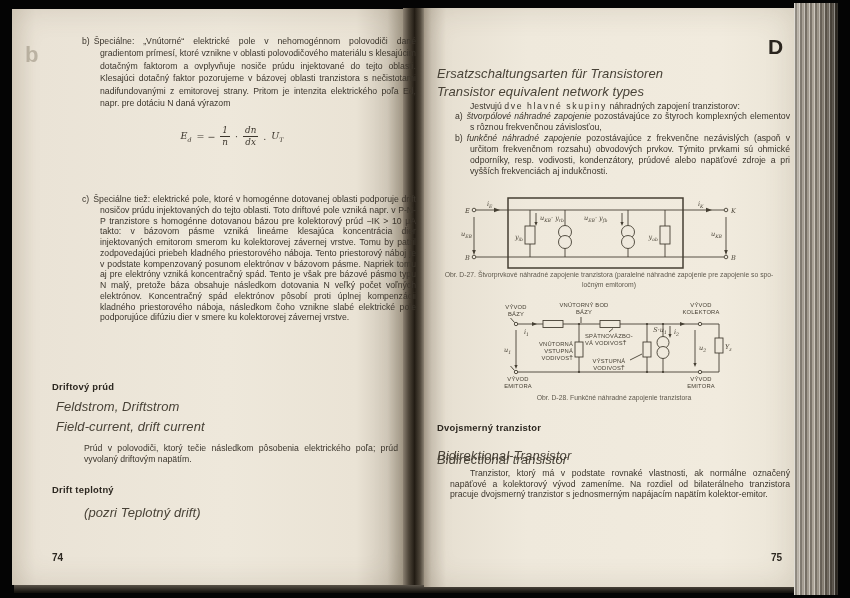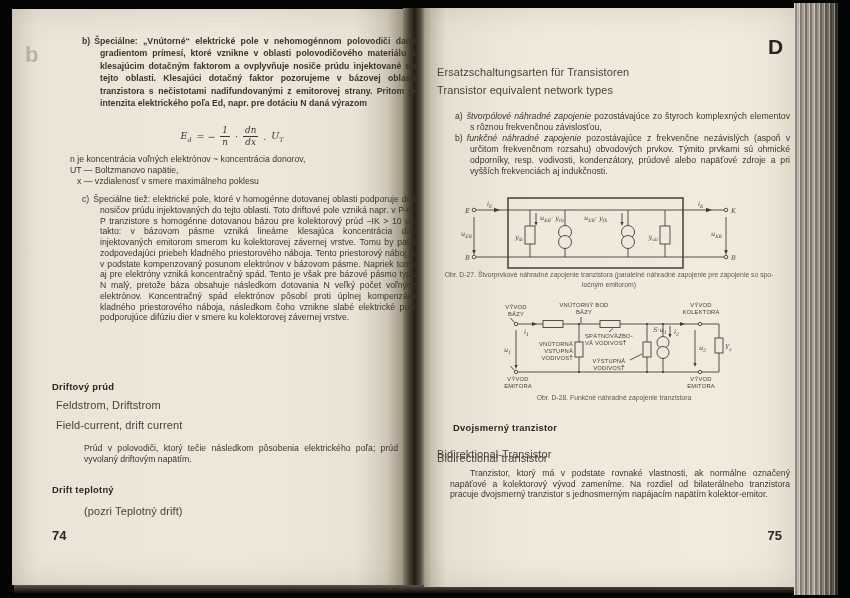--- a/index.html
+++ b/index.html
@@ -35,22 +35,22 @@
     left:14px;top:585px;width:780px;height:8px;
     background:linear-gradient(180deg,#5a5349 0%,#16130e 90%);
   }
   
   .body-text{font-size:8.7px;line-height:12.4px;color:#3b352c;text-align:justify;}
   .tight{line-height:10.75px;}
   .hang{padding-left:18px;text-indent:-18px;}
   .hang15{padding-left:15px;text-indent:-15px;}
   .im{padding-right:4px;}
   .entry-title{font-weight:bold;font-size:9.4px;color:#2c2720;letter-spacing:.25px;}
-  .lang{font-size:11px;color:#484237;letter-spacing:.1px;}
-  .pagenum{font-weight:bold;font-size:13px;color:#2c2720;}
+  .lang{font-style:italic;font-size:13px;color:#484237;letter-spacing:.1px;}
+  .pagenum{font-weight:bold;font-size:10px;color:#2c2720;margin-top:24px;}
   .caption{font-size:6.8px;line-height:10px;color:#5f594d;text-align:center;}
   .section-letter{font-weight:bold;font-size:21px;color:#2a251e;}
   .ghost{
     font-weight:bold;font-size:22px;color:rgba(150,140,122,.55);
     transform:scaleX(-1);filter:blur(.6px);
   }
   .sp{letter-spacing:1.6px;}
   .lead-it{font-style:italic;}
   
   .formula{
@@ -69,45 +69,40 @@
 <body>
 
 <div class="abs spine"></div>
 <div class="abs page-edges"></div>
 <div class="abs book-bottom"></div>
 
 <div class="abs page page-left">
 
   <div class="abs ghost" style="left:13px;top:33px;">d</div>
 
-  <div class="abs body-text hang" style="left:70px;top:26px;width:316px;font-weight:bold;">
+  <div class="abs body-text hang" style="left:70px;top:26px;width:316px;">
     <span class="im">b)</span><span>Špeciálne: „Vnútorné“ elektrické pole v nehomogénnom polovodiči dané gradientom prímesí, ktoré vznikne v oblasti polovodičového materiálu s klesajúcim dotačným faktorom a ovplyvňuje nosiče prúdu injektované do tejto oblasti. Klesajúci dotačný faktor pozorujeme v bázovej oblasti tranzistora s nečistotami nadifundovanými z emitorovej strany. Pritom je intenzita elektrického poľa Ed, napr. pre dotáciu N daná výrazom</span>
   </div>
 
   <div class="abs formula" style="left:70px;top:117px;width:300px;">
     <span><span>E</span><sub>d</sub></span>
     <span>= −</span>
     <span class="frac">
         <span class="num">1</span>
         <span>n</span>
       </span>
     <span>·</span>
     <span class="frac">
         <span class="num">dn</span>
         <span>dx</span>
       </span>
     <span>.</span>
     <span><span>U</span><sub>T</sub></span>
   </div>
 
-  <div class="abs body-text" style="left:58px;top:145px;width:328px;line-height:10.8px;text-align:left;">
-    <div>n je koncentrácia voľných elektrónov ~ koncentrácia donorov,</div>
-    <div style="padding-left:0px;">UT — Boltzmanovo napätie,</div>
-    <div style="padding-left:7px;">x — vzdialenosť v smere maximálneho poklesu</div>
-  </div>
 
   <div class="abs body-text tight hang" style="left:70px;top:185px;width:316px;">
     <span class="im">c)</span><span>Špeciálne tiež: elektrické pole, ktoré v homogénne dotovanej oblasti podporuje drift nosičov prúdu injektovaných do tejto oblasti. Toto driftové pole vzniká napr. v P-N-P tranzistore s homogénne dotovanou bázou pre kolektorový prúd −IK &gt; 10 μA takto: v bázovom pásme vzniká lineárne klesajúca koncentrácia dier injektovaných emitorom smerom ku kolektorovej závernej vrstve. Tomu by patril zodpovedajúci priebeh kladného priestorového náboja. Tento priestorový náboj je v podstate kompenzovaný posunom elektrónov v bázovom pásme. Napriek tomu aj pre elektróny vzniká koncentračný spád. Tento je však pre bázové pásmo typu N malý, pretože báza obsahuje následkom dotovania N veľký počet voľných elektrónov. Koncentračný spád elektrónov pôsobí proti úplnej kompenzácii kladného priestorového náboja, následkom čoho vznikne slabé elektrické pole podporujúce difúziu dier v smere ku kolektorovej závernej vrstve.</span>
   </div>
 
   <div class="abs entry-title" style="left:40px;top:372px;">Driftový prúd</div>
   <div class="abs lang" style="left:44px;top:390px;">Feldstrom, Driftstrom</div>
   <div class="abs lang" style="left:44px;top:410px;">Field-current, drift current</div>
   <div class="abs body-text" style="left:72px;top:434px;width:314px;line-height:11px;">Prúd v polovodiči, ktorý tečie následkom pôsobenia elektrického poľa; prúd vyvolaný driftovým napätím.</div>
 
@@ -117,20 +112,25 @@
   <div class="abs pagenum" style="left:40px;top:519px;">74</div>
 </div>
 
 <div class="abs page page-right">
 
   <div class="abs section-letter" style="left:344px;top:27px;">D</div>
 
   <div class="abs lang" style="left:13px;top:58px;">Ersatzschaltungsarten für Transistoren</div>
   <div class="abs lang" style="left:13px;top:76px;text-align:right;">Transistor equivalent network types</div>
 
+  <div class="abs body-text" style="left:46px;top:92px;width:310px;text-align:left;">
+    <span>Jestvujú</span>
+    <span class="sp">dve hlavné skupiny</span>
+    <span>náhradných zapojení tranzistorov:</span>
+  </div>
 
   <div class="abs body-text" style="left:31px;top:103px;width:335px;line-height:11px;">
     <div class="hang15">
       <span class="im">a)</span><span class="lead-it">štvorpólové náhradné zapojenie</span> <span>pozostávajúce zo štyroch komplexných elementov s rôznou frekvenčnou závislosťou,</span>
     </div>
     <div class="hang15">
       <span class="im">b)</span><span class="lead-it">funkčné náhradné zapojenie</span> <span>pozostávajúce z frekvenčne nezávislých (aspoň v určitom frekvenčnom rozsahu) obvodových prvkov. Týmito prvkami sú ohmické odporníky, resp. vodivosti, kondenzátory, prúdové alebo napäťové zdroje a pri vyšších frekvenciách aj indukčnosti.</span>
     </div>
   </div>
 
@@ -261,19 +261,19 @@
     <text class="sym" x="28" y="37"><tspan>i</tspan><tspan class="ss" dy="1.5">1</tspan></text>
     <text class="sym" x="178" y="37"><tspan>i</tspan><tspan class="ss" dy="1.5">2</tspan></text>
     <text class="sym" x="8" y="55"><tspan>u</tspan><tspan class="ss" dy="1.5">1</tspan></text>
     <text class="sym" x="203" y="53"><tspan>u</tspan><tspan class="ss" dy="1.5">2</tspan></text>
     <text class="sym" x="171" y="35" text-anchor="end"><tspan>S·u</tspan><tspan class="ss" dy="1.5">1</tspan></text>
     <text class="sym" x="229" y="52"><tspan>Y</tspan><tspan class="ss" dy="1.5">z</tspan></text>
   </svg>
 
   <div class="abs caption" style="left:60px;top:385px;width:260px;">Obr. D-28. Funkčné náhradné zapojenie tranzistora</div>
 
-  <div class="abs entry-title" style="left:29px;top:414px;text-align:right;">Dvojsmerný tranzistor</div>
+  <div class="abs entry-title" style="left:13px;top:414px;text-align:right;">Dvojsmerný tranzistor</div>
   <div class="abs lang" style="left:13px;top:440px;">Bidirektional-Transistor</div>
   <div class="abs lang" style="left:13px;top:444px;">Bidirectional transistor</div>
   <div class="abs body-text" style="left:26px;top:460px;width:340px;line-height:10.7px;text-indent:20px;">Tranzistor, ktorý má v podstate rovnaké vlastnosti, ak normálne označený napäťové a kolektorový vývod zameníme. Na rozdiel od bilaterálneho tranzistora pracuje dvojsmerný tranzistor s jednosmerným napájacím napätím kolektor-emitor.</div>
 
   <div class="abs pagenum" style="left:200px;top:520px;width:158px;text-align:right;">75</div>
 </div>
 
 </body></html>

